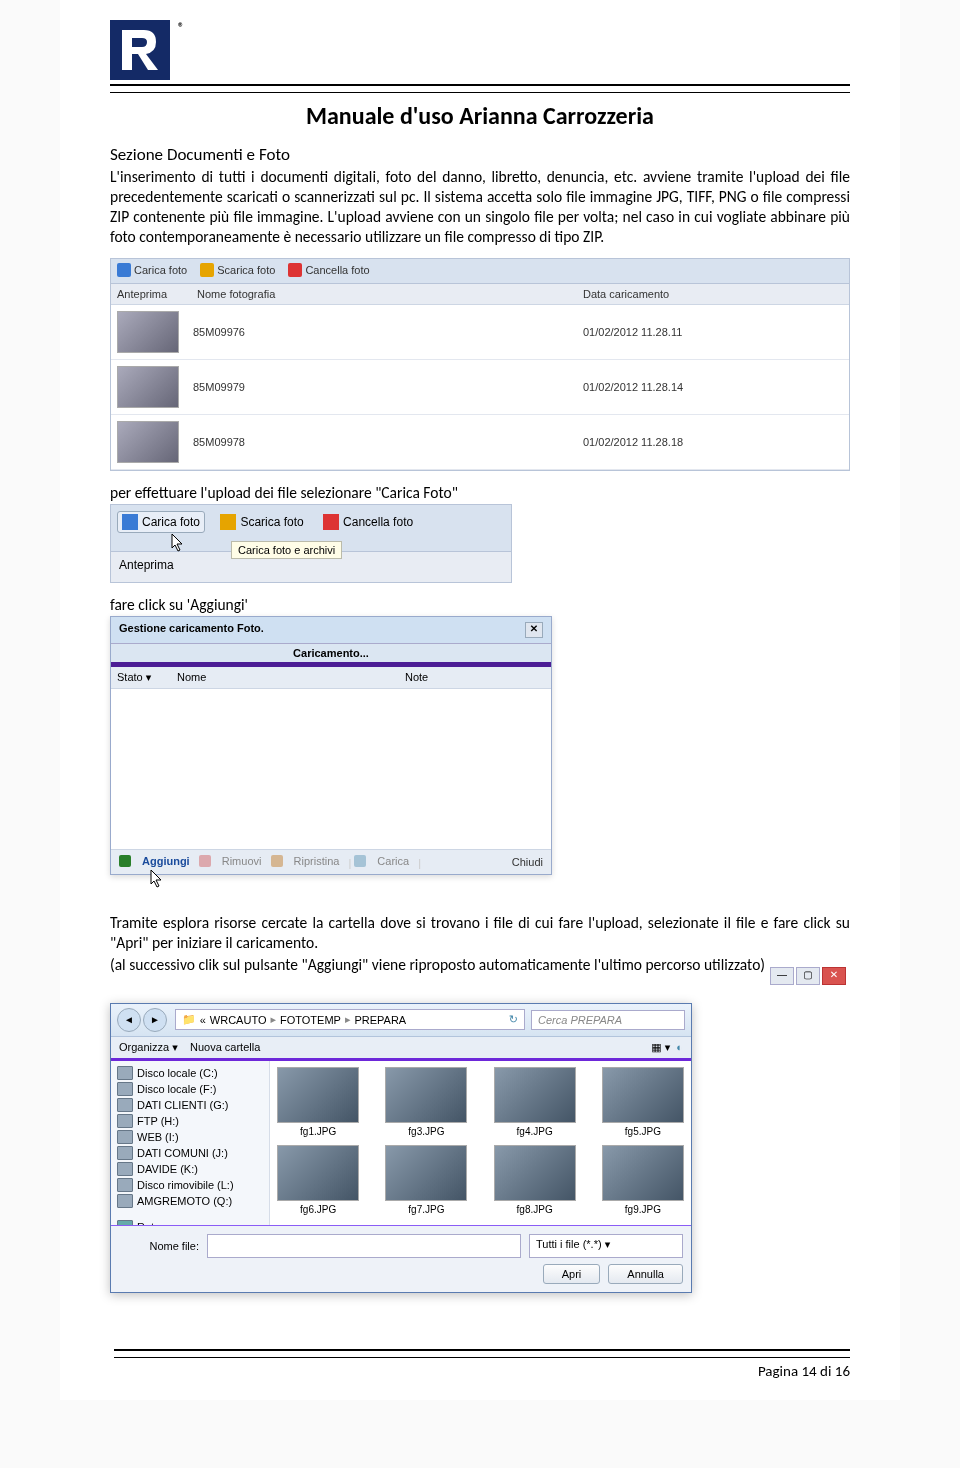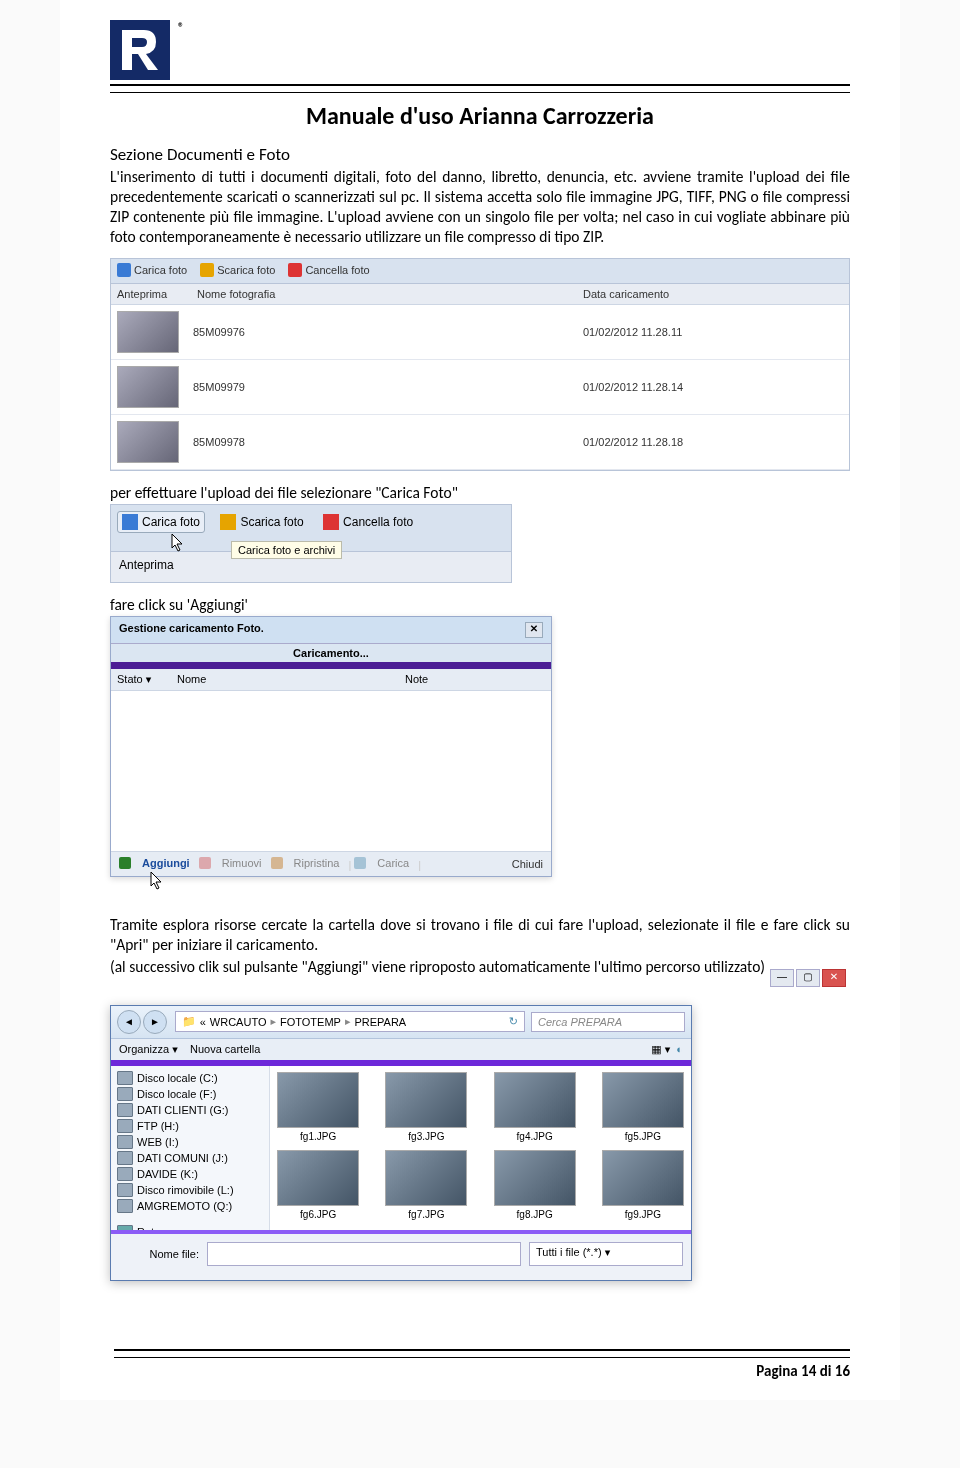--- a/index.html
+++ b/index.html
@@ -20,21 +20,21 @@
     margin-right: 8px;
   }
   .logo svg { position: absolute; top: 0; left: 0; }
   .reg { font-size: 12px; font-weight: bold; }
   .hr-thick { border: none; border-top: 2px solid #000; margin: 4px 0 6px 0; }
   .hr-thin { border: none; border-top: 1px solid #000; margin: 2px 0 4px 0; }
   .doc-title { text-align: center; font-weight: bold; font-size: 24px; margin: 8px 0 14px 0; }
   .section-title { font-weight: normal; font-size: 17px; margin: 4px 0 2px 0; }
   .body-text { font-size: 15.5px; text-align: justify; line-height: 1.3; margin: 0 0 10px 0; }
   .caption { font-size: 15.5px; margin: 12px 0 2px 0; }
-  .footer { position: absolute; bottom: 20px; left: 54px; right: 50px; font-weight: bold; }
+  .footer { position: absolute; bottom: 20px; left: 54px; right: 50px; }
   .footer-text { text-align: right; font-size: 15px; margin-top: 4px; }
 
   
   .fig1 {
     border: 1px solid #b8c4d8;
     background: #eef1f6;
     font-family: Tahoma, Arial, sans-serif;
     font-size: 11px;
     color: #333;
   }
@@ -66,21 +66,21 @@
   .cursor { position: absolute; left: 60px; top: 28px; width: 16px; height: 20px; }
   .tooltip { position: absolute; left: 120px; top: 36px; background: #fffde7; border: 1px solid #bba; padding: 2px 6px; font-size: 11px; }
 
   
   .fig3 {
     width: 440px; border: 1px solid #99aacc; font-family: Tahoma, Arial, sans-serif;
     font-size: 11px; background: #f4f6fa; box-shadow: 0 2px 6px rgba(0,0,0,0.15);
   }
   .fig3-title { background: #cfe0f2; padding: 5px 8px; font-weight: bold; display: flex; justify-content: space-between; border-bottom: 1px solid #aac; }
   .fig3-xbtn { width: 16px; height: 14px; background: #e0e6ef; border: 1px solid #9ab; text-align: center; line-height: 12px; font-size: 10px; }
-  .fig3-caric { background: #dbe6f2; text-align: center; padding: 3px 0; font-weight: bold; border-bottom: 7px solid #4c1d95; }
+  .fig3-caric { background: #dbe6f2; text-align: center; padding: 3px 0; font-weight: bold; border-bottom: 5px solid #4c1d95; }
   .fig3-head { display: flex; background: #e6ecf4; border-bottom: 1px solid #cdd6e4; padding: 4px 6px; }
   .fig3-head .h1 { width: 60px; }
   .fig3-head .h2 { flex: 1; }
   .fig3-head .h3 { width: 140px; }
   .fig3-body { height: 160px; background: #fff; }
   .fig3-footer { display: flex; justify-content: space-between; align-items: center; padding: 5px 8px; background: #e6ecf4; border-top: 1px solid #cdd6e4; }
   .fig3-left .fbtn { display: inline-flex; align-items: center; margin-right: 6px; color: #888; gap: 8px; }
   .fig3-left .fbtn.active { color: #1a4b9c; font-weight: bold; }
   .fig3-left .ic { width: 12px; height: 12px; margin-right: 3px; border-radius: 2px; }
   .ic-add { background: #2a7f2a; }
@@ -99,31 +99,31 @@
     background: linear-gradient(#eaf2fb,#d6e4f2); padding: 4px 6px; display: flex; align-items: center;
     border-bottom: 1px solid #b2c4dc; position: relative;
   }
   .navbtn { width: 22px; height: 22px; border-radius: 50%; background: #cfe0f2; border: 1px solid #9ab; margin-right: 2px; display: inline-flex; align-items: center; justify-content: center; font-size: 10px; }
   .bcrumb { flex: 1; background: #fff; border: 1px solid #aac; padding: 3px 6px; margin: 0 6px; display: flex; align-items: center; gap: 4px; }
   .bcrumb .sep { color: #888; }
   .searchbx { width: 140px; background: #fff; border: 1px solid #aac; padding: 3px 6px; color: #888; font-style: italic; }
   .ctrlx { position: absolute; right: 4px; top: -18px; display: flex; gap: 2px; }
   .ctrlx div { width: 22px; height: 16px; background: #e4e9f0; border: 1px solid #aac; text-align: center; font-size: 10px; line-height: 14px; }
   .ctrlx .close { background: #d9534f; color: #fff; border-color: #b33; }
-  .fig4-toolbar2 { background: #e8eef6; padding: 4px 8px; border-bottom: 6px solid #6d28d9; display: flex; justify-content: space-between; }
+  .fig4-toolbar2 { background: #e8eef6; padding: 4px 8px; border-bottom: 3px solid #6d28d9; display: flex; justify-content: space-between; }
   .fig4-main { display: flex; height: 164px; background: #fff; }
   .fig4-side { width: 150px; border-right: 1px solid #d6dde8; background: #f4f7fb; padding: 4px 4px; overflow: hidden; }
   .fig4-side .sitem { display: flex; align-items: center; padding: 1px 2px; white-space: nowrap; }
   .sitem .drvic { width: 14px; height: 12px; background: #9ab; border: 1px solid #678; margin-right: 4px; border-radius: 1px; }
   .sitem.net .drvic { background: #6aa; }
   .fig4-files { flex: 1; padding: 6px; display: grid; grid-template-columns: repeat(4, 1fr); gap: 8px 24px; align-content: start; }
   .fitem { text-align: center; }
   .fitem .fthumb { width: 80px; height: 54px; background: linear-gradient(135deg,#8899aa,#445566); border: 1px solid #aaa; margin: 0 auto 3px auto; }
   .fitem .flabel { font-size: 10px; }
-  .fig4-bottom { border-top: 4px solid #8b5cf6; padding: 8px; background: #eef2f8; }
+  .fig4-bottom { border-top: 1px solid #8b5cf6; padding: 8px; background: #eef2f8; }
   .fig4-brow { display: flex; align-items: center; gap: 8px; margin-bottom: 6px; }
   .fig4-brow label { width: 80px; text-align: right; }
   .fig4-brow .inp { flex: 1; background: #fff; border: 1px solid #aac; padding: 3px 6px; height: 16px; }
   .fig4-brow .sel { width: 140px; background: #fff; border: 1px solid #aac; padding: 3px 6px; height: 16px; }
   .fig4-btns { display: flex; justify-content: flex-end; gap: 8px; }
   .winbtn { padding: 3px 18px; background: linear-gradient(#fdfdfd,#e4e9f0); border: 1px solid #9ab; border-radius: 3px; }
 
   .cursor-svg { width: 14px; height: 20px; }
 </style>
 </head>
@@ -380,20 +380,24 @@
               <div class="flabel">fg9.JPG</div>
             </div>
           </div>
     </div>
     <div class="fig4-bottom">
       <div class="fig4-brow">
         <label>Nome file:</label>
         <div class="inp"></div>
         <div class="sel"><span>Tutti i file (*.*)</span> ▾</div>
       </div>
+      <div class="fig4-btns">
+        <div class="winbtn">Apri</div>
+        <div class="winbtn">Annulla</div>
+      </div>
     </div>
   </div>
   </div>
 
   
   <div class="footer">
     <hr class="hr-thick">
     <hr class="hr-thin">
     <div class="footer-text">Pagina 14 di 16</div>
   </div>

